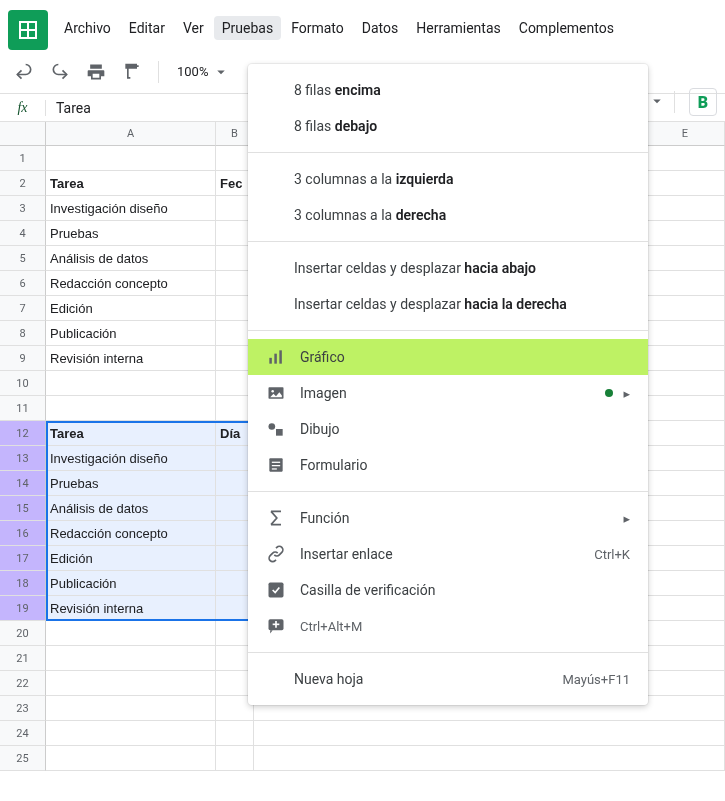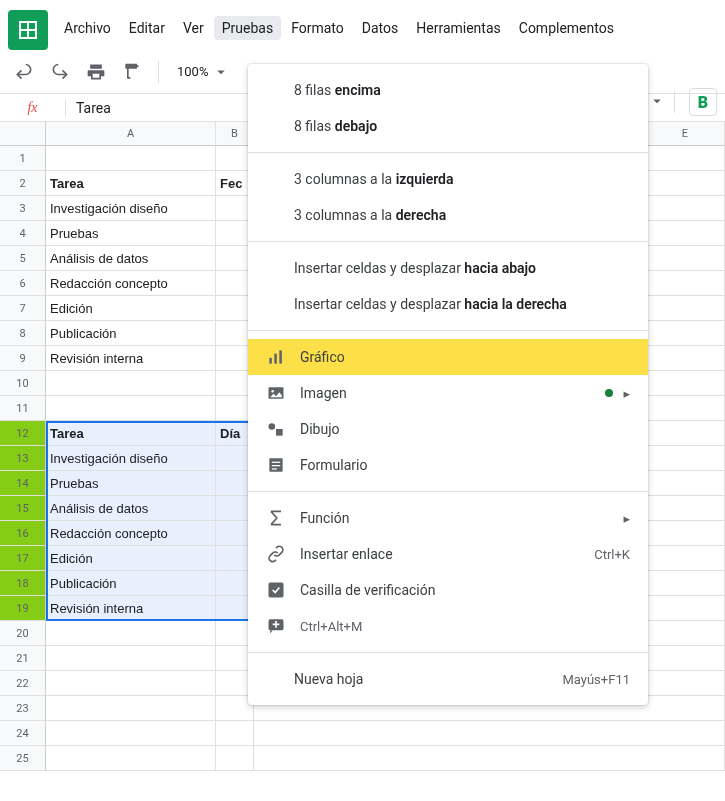--- a/index.html
+++ b/index.html
@@ -15,37 +15,37 @@
   .menu-item { padding: 4px 8px; border-radius: 4px; cursor: pointer; color: #202124; font-size: 14px; }
   .menu-item.active { background: #e8eaed; }
   .toolbar { display: flex; align-items: center; padding: 6px 10px; border-bottom: 1px solid #e0e0e0; gap: 8px; height: 44px; }
   .tbtn { width: 28px; height: 28px; display: flex; align-items: center; justify-content: center; color: #5f6368; cursor: pointer; border-radius: 4px; }
   .tbtn svg { width: 20px; height: 20px; }
   .tsep { width: 1px; height: 22px; background: #e0e0e0; margin: 0 4px; }
   .zoom { display: flex; align-items: center; gap: 4px; color: #202124; font-size: 13px; cursor: pointer; padding: 0 6px; }
   .zoom svg { width: 18px; height: 18px; color: #5f6368; }
   .bold-btn { width: 28px; height: 28px; border: 1px solid #dadce0; border-radius: 4px; display: flex; align-items: center; justify-content: center; color: #0f9d58; font-weight: 900; font-size: 16px; margin-left: 6px; cursor: pointer; }
   .fx-row { display: flex; align-items: center; height: 28px; border-bottom: 1px solid #e0e0e0; }
-  .fx-label { width: 66px; text-align: center; font-style: italic; color: #ef4444; border-right: 1px solid #e0e0e0; font-family: serif; font-size: 14px; }
+  .fx-label { width: 46px; text-align: center; font-style: italic; color: #14532d; border-right: 1px solid #e0e0e0; font-family: serif; font-size: 14px; }
   .fx-input { flex: 1; padding: 0 10px; font-size: 14px; }
   .grid { position: relative; }
   .col-headers { display: flex; height: 24px; }
   .corner { width: 46px; border-right: 1px solid #ccc; border-bottom: 1px solid #ccc; background: #f8f9fa; }
   .col-h { border-right: 1px solid #e0e0e0; border-bottom: 1px solid #ccc; background: #f8f9fa; display: flex; align-items: center; justify-content: center; font-size: 11px; color: #5f6368; }
   .col-A { width: 170px; } .col-B { width: 38px; } .col-gap { width: 392px; } .col-E { width: 79px; }
   .row { display: flex; height: 25px; }
   .row-h { width: 46px; border-right: 1px solid #ccc; border-bottom: 1px solid #e0e0e0; background: #f8f9fa; display: flex; align-items: center; justify-content: center; font-size: 11px; color: #5f6368; }
   .cell { border-right: 1px solid #e0e0e0; border-bottom: 1px solid #e0e0e0; padding: 0 4px; display: flex; align-items: center; font-size: 13px; font-family: Arial, sans-serif; white-space: nowrap; overflow: hidden; }
   .cell.bold { font-weight: 700; }
   .cell.sel { background: #e8f0fe; }
-  .row-h.sel { background: #84cc16; }
+  .row-h.sel { background: #c4b5fd; }
   .sel-border { position: absolute; border: 2px solid #1a73e8; pointer-events: none; }
   .dropdown { position: absolute; top: 64px; left: 248px; width: 400px; background: #fff; border-radius: 4px; box-shadow: 0 2px 6px rgba(0,0,0,0.2), 0 0 0 1px rgba(0,0,0,0.05); padding: 8px 0; z-index: 100; }
   .dd-item { display: flex; align-items: center; height: 36px; padding: 0 18px 0 18px; cursor: pointer; font-size: 14px; color: #3c4043; gap: 14px; }
-  .dd-item.hover { background: #fde047; }
+  .dd-item.hover { background: #bef264; }
   .dd-item.noicon { padding-left: 46px; }
   .dd-icon { width: 20px; height: 20px; color: #5f6368; flex-shrink: 0; display: flex; align-items: center; justify-content: center; }
   .dd-icon svg { width: 20px; height: 20px; }
   .dd-label { flex: 1; }
   .dd-label b { font-weight: 600; color: #202124; }
   .dd-right { color: #5f6368; font-size: 13px; display: flex; align-items: center; gap: 10px; }
   .dd-dot { width: 8px; height: 8px; background: #188038; border-radius: 50%; }
   .dd-arrow { color: #5f6368; }
   .dd-sep { height: 1px; background: #e0e0e0; margin: 8px 0; }
   .right-tools { position: absolute; right: 8px; top: 88px; display: flex; align-items: center; gap: 4px; }

